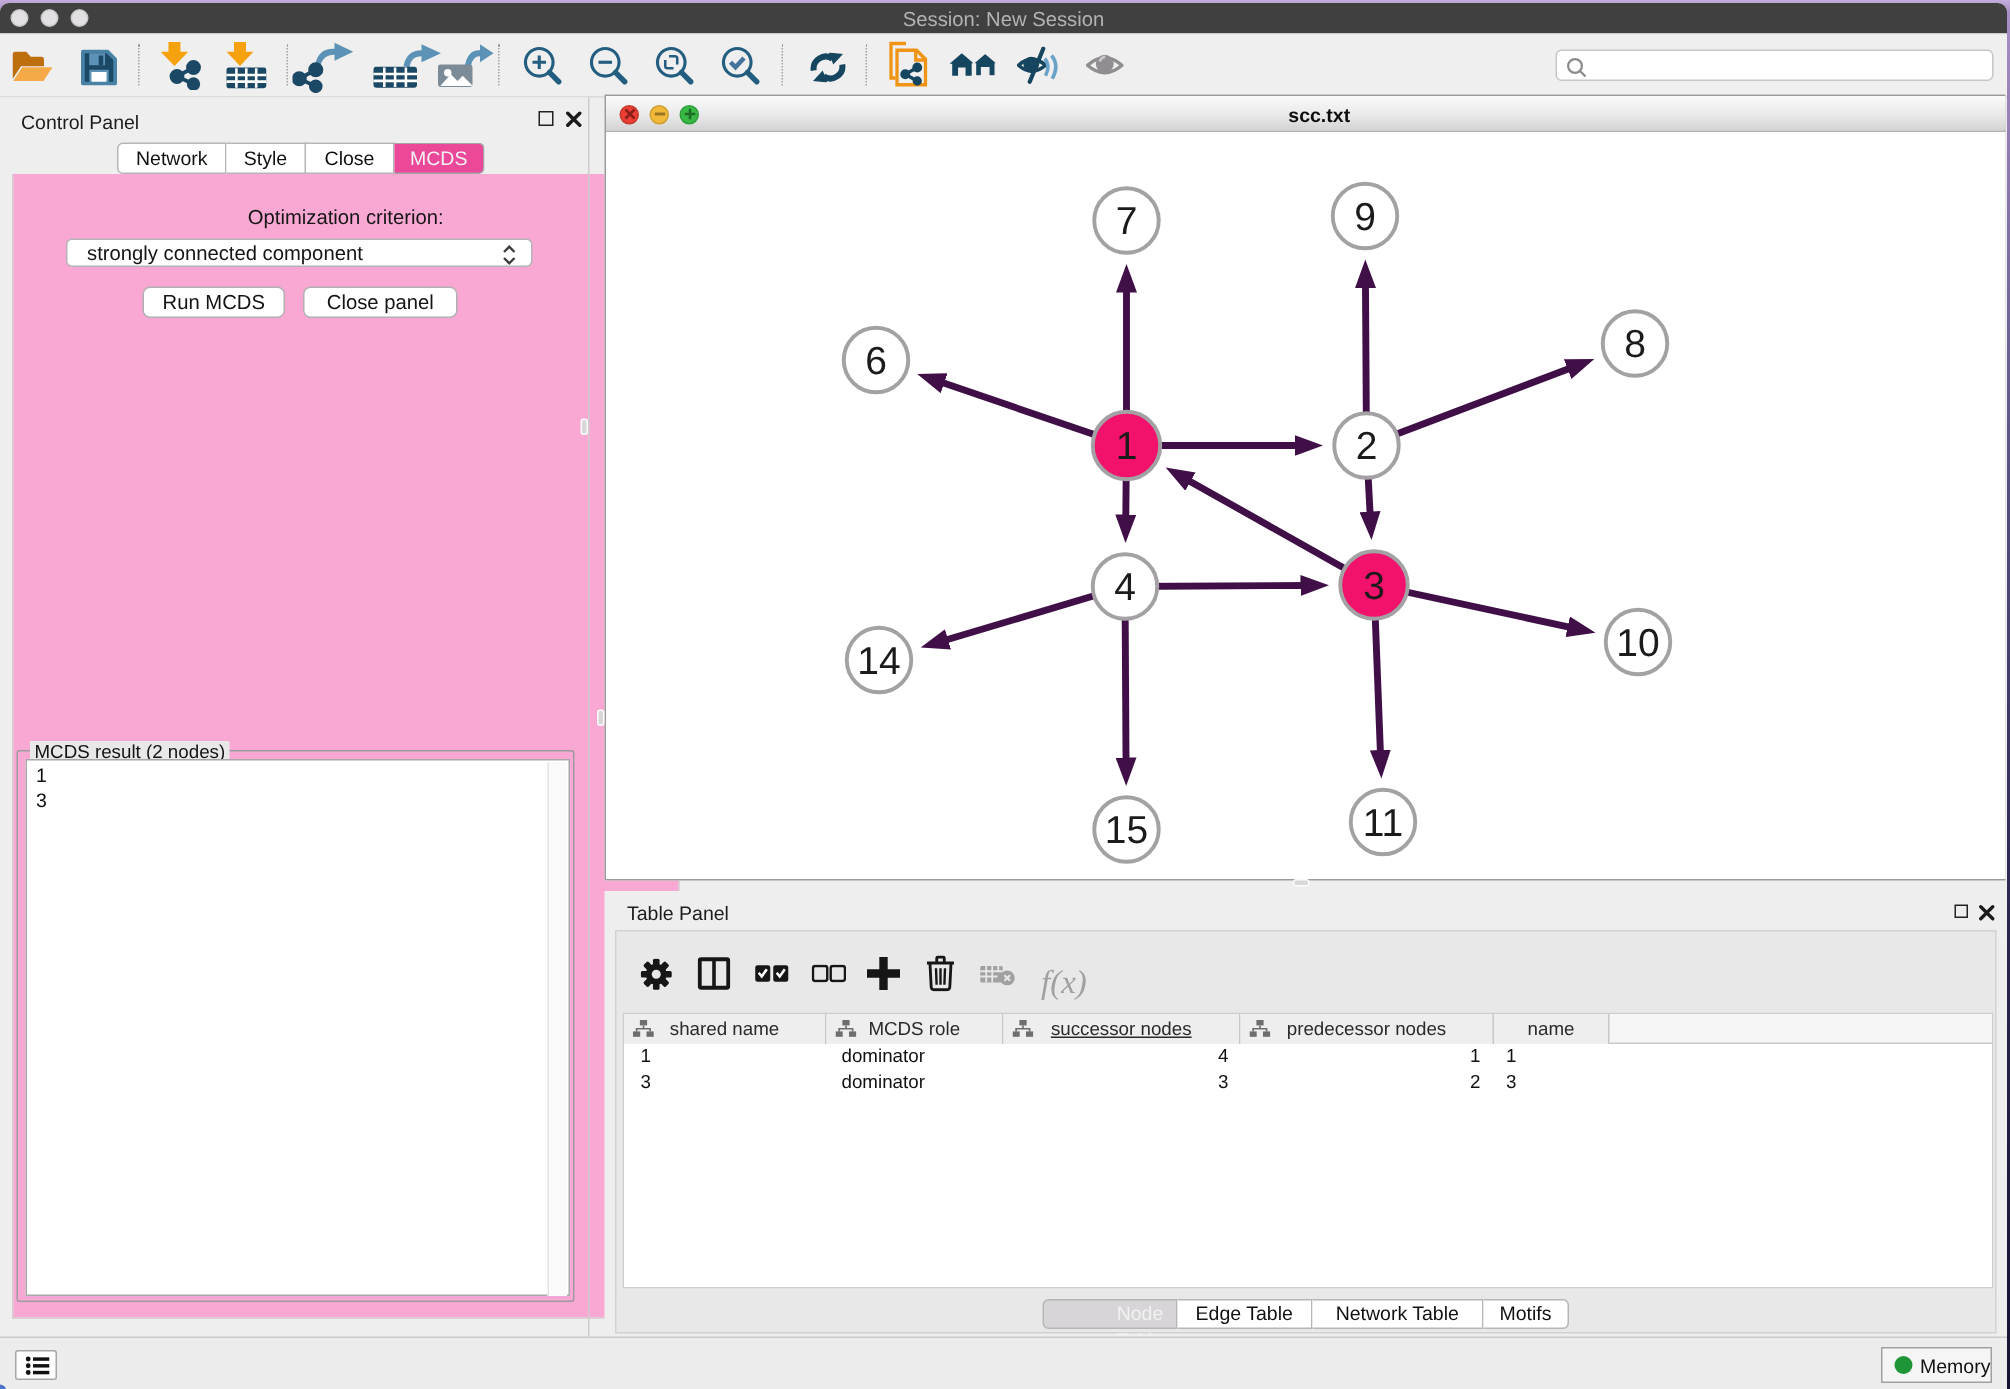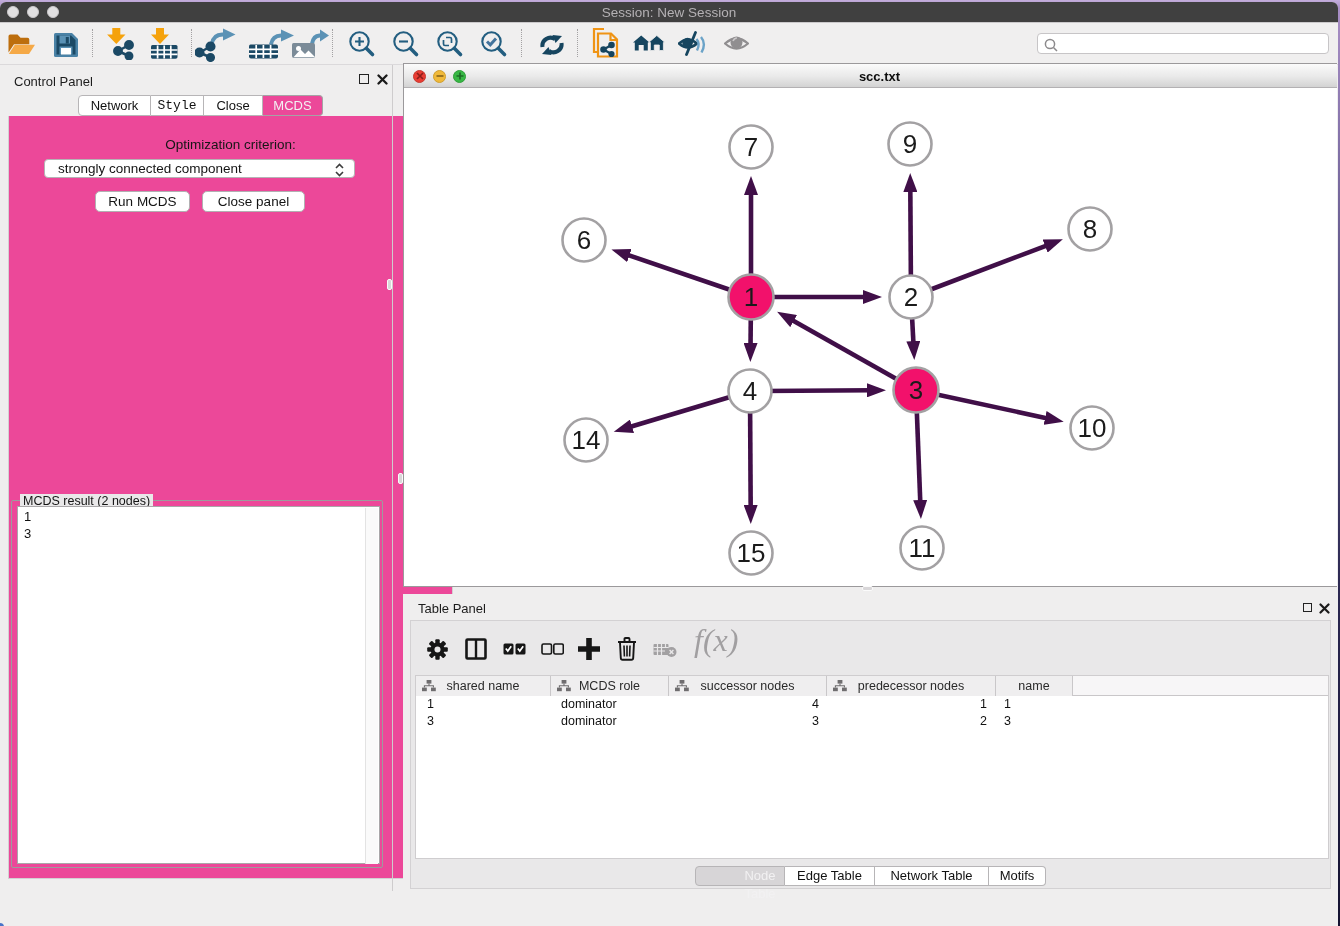--- a/index.html
+++ b/index.html
@@ -16,21 +16,21 @@
 .tbsep { position:absolute; top:6px; height:28px; width:0; border-left:1px dotted #a3a1a3; }
 .tbi { position:absolute; top:5px; }
 #searchbox { position:absolute; left:1037px; top:10px; width:292px; height:21px; background:#fff; border:1px solid #c7c5c7; border-radius:4px; }
 
 #cpanel { position:absolute; left:0; top:63px; width:392px; height:826px; background:#efeeee; }
 #cphead { position:absolute; left:14px; top:9px; font-size:13px; color:#1c1c1c; }
 #cptabs { position:absolute; left:78px; top:30px; height:21px; display:flex; font-size:13px; }
 .cptab { background:#fff; border:1px solid #b7b5b7; border-left:none; color:#111; text-align:center; line-height:19px; }
 .cptab.first { border-left:1px solid #b7b5b7; border-radius:4px 0 0 4px; }
 .cptab.sel { background:#ec4899; color:#f3f1f3; border-radius:0 4px 4px 0; border-color:#a5a3a5; }
-#cpbox { position:absolute; left:8px; top:51px; width:445px; height:763px; background:#ec4899; border:1px solid #d3d1d3; border-top:none; }
+#cpbox { position:absolute; left:8px; top:51px; width:445px; height:763px; background:#f9a8d4; border:1px solid #d3d1d3; border-top:none; }
 #optlabel { position:absolute; left:0; top:21px; width:100%; text-align:center; font-size:13.5px; color:#161616; }
 #optsel { position:absolute; left:35px; top:43px; width:311px; height:19px; background:#fff; border:1px solid #b5b3b5; border-radius:4px; font-size:13.5px; color:#141414; line-height:18px; padding-left:13px; }
 .btn { position:absolute; top:75px; height:21px; background:#fff; border:1px solid #b2b0b2; border-radius:5px; font-size:13.5px; color:#141414; text-align:center; line-height:19px; }
 #fieldset { position:absolute; left:2px; top:384px; width:372px; height:368px; border:1px solid #9d9b9d; border-radius:2px; }
 #fslegend { position:absolute; left:8px; top:-7px; background:#e9e8e9; padding:0 3px; font-size:12.5px; color:#141414; }
 #fsarea { position:absolute; left:5px; top:5px; width:363px; height:358px; background:#fff; border:1px solid #a9a7a9; }
 #fstext { position:absolute; left:6px; top:2px; font-size:13px; color:#111; line-height:16.5px; }
 #fsscroll { position:absolute; right:1px; top:1px; width:13px; height:356px; background:#fafafa; border-left:1px solid #e3e3e3; }
 
 #netframe { position:absolute; left:403px; top:61px; width:934px; height:524px; border:1px solid #9b999b; background:#fff; }
@@ -202,21 +202,21 @@
     </div>
   </div>
   <div id="cpanel">
     <div id="cphead">Control Panel</div>
     <div class="abs" style="left:359px; top:9px; width:10px; height:10px; border:1.5px solid #222;"></div>
     <svg class="abs" style="left:377px; top:9px;" width="11" height="11" viewBox="0 0 11 11">
         <path d="M1.5 1.5 L9.5 9.5 M9.5 1.5 L1.5 9.5" stroke="#1a1a1a" stroke-width="2.3" stroke-linecap="round"></path>
       </svg>
     <div id="cptabs">
       <div class="cptab first" style="width:73px;">Network</div>
-      <div class="cptab" style="width:53px;font-family:Liberation Mono, monospace;">Style</div>
+      <div class="cptab" style="width:53px;">Style</div>
       <div class="cptab" style="width:59px;">Close</div>
       <div class="cptab sel" style="width:60px;">MCDS</div>
     </div>
     <div id="cpbox">
       <div id="optlabel">Optimization criterion:</div>
       <div id="optsel">strongly connected component
         <svg class="abs" style="right:9px; top:3px;" width="11" height="14" viewBox="0 0 11 14">
             <path d="M2 5 L5.5 1.5 L9 5" fill="none" stroke="#3c3c3c" stroke-width="1.6"></path>
             <path d="M2 9 L5.5 12.5 L9 9" fill="none" stroke="#3c3c3c" stroke-width="1.6"></path>
           </svg>
@@ -353,40 +353,40 @@
       <svg class="abs" style="left:242px;top:22px" width="24" height="14" opacity="0.9" viewBox="0 0 24 14">
         <g fill="#9b999b">
             <rect x="0.5" y="1" width="15" height="11" rx="1"></rect>
             <circle cx="18.5" cy="9" r="5"></circle>
           </g>
         <g stroke="#e9e8e9" stroke-width="1.2">
             <path d="M0.5 4.5 L15.5 4.5 M0.5 8 L12 8 M4.5 1 L4.5 12 M8.5 1 L8.5 12 M12.5 1 L12.5 4.5"></path>
           </g>
         <path d="M16.6 7.1 L20.4 10.9 M20.4 7.1 L16.6 10.9" stroke="#e9e8e9" stroke-width="1.4"></path>
       </svg>
-      <div class="abs" style="left:283px;top:1px;width:46px;height:28px;font-family:'Liberation Serif',serif;font-style:italic;font-size:32px;color:#a19fa1;">f(x)</div>
+      <div class="abs" style="left:283px;top:21px;width:46px;height:28px;font-family:'Liberation Serif',serif;font-style:italic;font-size:22px;color:#a19fa1;">f(x)</div>
       <div id="ttable">
         <div id="thead">
           <div class="thc" style="left:0px;width:135px;"><svg class="abs" style="left:6px;top:4px" width="14" height="12" viewBox="0 0 14 12">
                 <g fill="#6f6d6f">
                   <rect x="4.6" y="0" width="4.8" height="3.6"></rect>
                   <rect x="0" y="7.6" width="4.8" height="3.6"></rect>
                   <rect x="9" y="7.6" width="4.8" height="3.6"></rect>
                 </g>
                 <path d="M7 3.6 L7 5.8 M2.4 7.6 L2.4 5.8 L11.4 5.8 L11.4 7.6" fill="none" stroke="#6f6d6f" stroke-width="1.1"></path>
               </svg>shared name</div>
           <div class="thc" style="left:135px;width:118px;"><svg class="abs" style="left:6px;top:4px" width="14" height="12" viewBox="0 0 14 12">
                 <g fill="#6f6d6f">
                   <rect x="4.6" y="0" width="4.8" height="3.6"></rect>
                   <rect x="0" y="7.6" width="4.8" height="3.6"></rect>
                   <rect x="9" y="7.6" width="4.8" height="3.6"></rect>
                 </g>
                 <path d="M7 3.6 L7 5.8 M2.4 7.6 L2.4 5.8 L11.4 5.8 L11.4 7.6" fill="none" stroke="#6f6d6f" stroke-width="1.1"></path>
               </svg>MCDS role</div>
-          <div class="thc" style="left:253px;width:158px;"><svg class="abs" style="left:6px;top:4px" width="14" height="12" viewBox="0 0 14 12">
+          <div class="thc" style="left:253px;width:158px;text-decoration:underline;"><svg class="abs" style="left:6px;top:4px" width="14" height="12" viewBox="0 0 14 12">
                 <g fill="#6f6d6f">
                   <rect x="4.6" y="0" width="4.8" height="3.6"></rect>
                   <rect x="0" y="7.6" width="4.8" height="3.6"></rect>
                   <rect x="9" y="7.6" width="4.8" height="3.6"></rect>
                 </g>
                 <path d="M7 3.6 L7 5.8 M2.4 7.6 L2.4 5.8 L11.4 5.8 L11.4 7.6" fill="none" stroke="#6f6d6f" stroke-width="1.1"></path>
               </svg>successor nodes</div>
           <div class="thc" style="left:411px;width:169px;"><svg class="abs" style="left:6px;top:4px" width="14" height="12" viewBox="0 0 14 12">
                 <g fill="#6f6d6f">
                   <rect x="4.6" y="0" width="4.8" height="3.6"></rect>
@@ -409,18 +409,36 @@
         <div class="trow" style="left:588px;top:38px;">3</div>
       </div>
       <div id="ttabs">
         <div class="ttab sel" style="width:90px;padding-left:40px;">Node Table</div>
         <div class="ttab" style="width:90px;">Edge Table</div>
         <div class="ttab" style="width:114px;">Network Table</div>
         <div class="ttab last" style="width:57px;">Motifs</div>
       </div>
     </div>
   </div>
+  <div id="statusbar">
+    <div id="listbtn">
+      <svg class="abs" style="left:6px;top:3px" width="16" height="13" viewBox="0 0 16 13">
+          <g fill="#111">
+            <circle cx="1.8" cy="2" r="1.6"></circle>
+            <circle cx="1.8" cy="6.5" r="1.6"></circle>
+            <circle cx="1.8" cy="11" r="1.6"></circle>
+            <rect x="5" y="0.9" width="11" height="2.3"></rect>
+            <rect x="5" y="5.4" width="11" height="2.3"></rect>
+            <rect x="5" y="9.9" width="11" height="2.3"></rect>
+          </g>
+        </svg>
+    </div>
+    <div id="membtn">
+      <div class="abs" style="left:8px;top:5px;width:12px;height:12px;border-radius:50%;background:#1e9537;"></div>
+      <div class="abs" style="left:25px;top:4px;">Memory</div>
+    </div>
+  </div>
 <div class="abs" style="left:398px; top:471px; width:5px; height:11px; background:#d9d7d9; border:1px solid #fbfbfb; border-radius:2px; z-index:5;"></div>
 <div class="abs" style="left:862px; top:584px; width:11px; height:5px; background:#d9d7d9; border:1px solid #fbfbfb; border-radius:2px; z-index:5;"></div>
 <div class="abs" style="left:392px; top:63px; width:1px; height:826px; background:#cecccd;"></div>
 <div class="abs" style="left:387px; top:277px; width:5px; height:11px; background:#d9d7d9; border:1px solid #fbfbfb; border-radius:2px; z-index:5;"></div>
 <div class="abs" style="left:0px; top:921px; width:4px; height:5px; background:#4a74c8; border-radius:0 4px 0 0;"></div>
 </div>
 
 </body></html>

